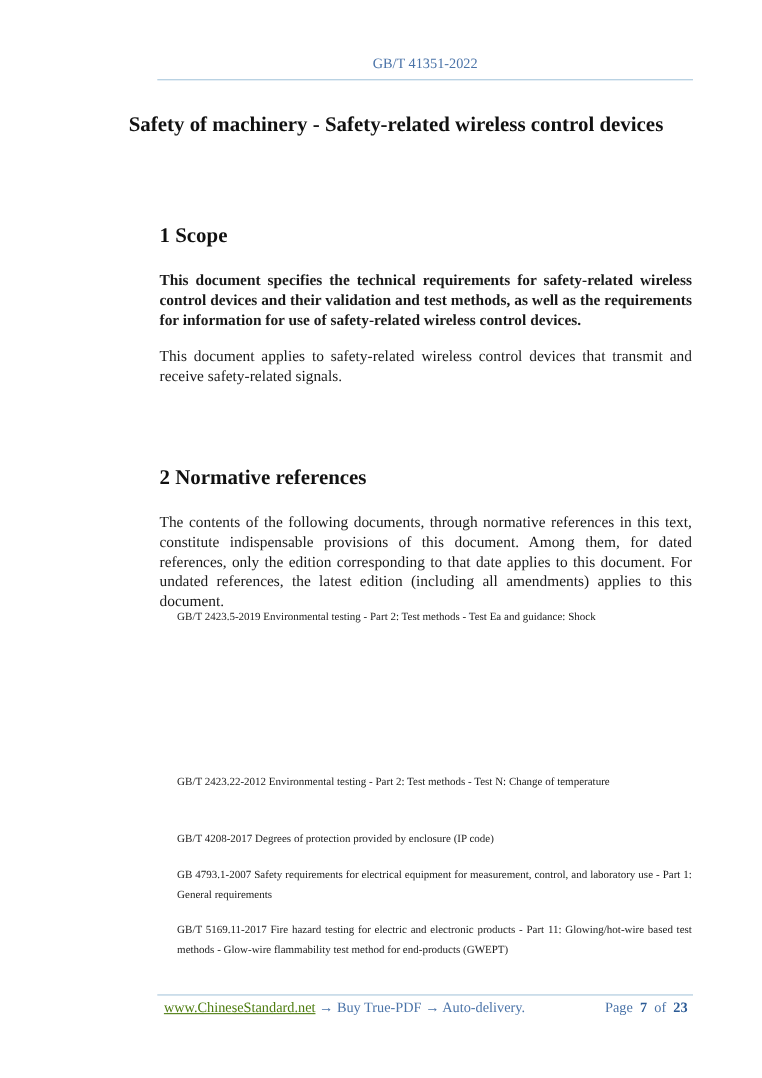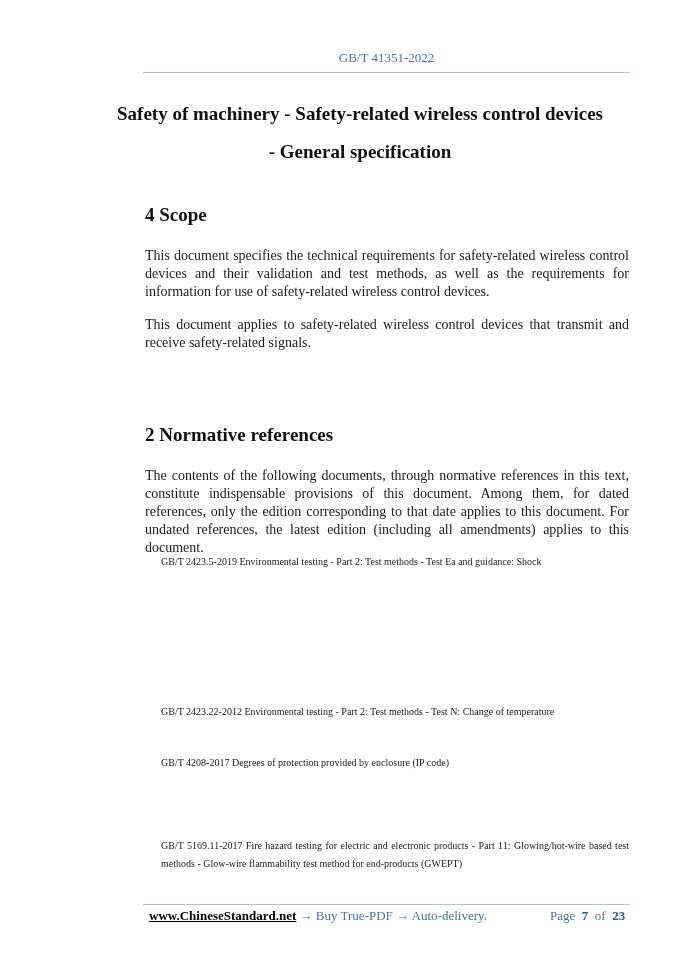--- a/index.html
+++ b/index.html
@@ -13,44 +13,44 @@
                      font-weight: bold; font-size: 19px; color: #111; }
   .title1 { top: 103px; }
   .title2 { top: 141px; }
   .h1 { position: absolute; left: 105px; font-weight: bold; font-size: 19px; color: #111; }
   .p { position: absolute; left: 105px; width: 484px; font-size: 14px; line-height: 18px;
        text-align: justify; color: #1a1a1a; }
   .ref { position: absolute; left: 121px; width: 468px; font-size: 10px; line-height: 18px;
          text-align: justify; color: #1a1a1a; }
   .footer-rule { position: absolute; top: 904px; left: 103px; width: 487px; height: 1px; background: #a9c7dc; }
   .footer-left { position: absolute; top: 908px; left: 109px; font-size: 13px; color: #4a73a8; }
-  .footer-left a { color: #000000; text-decoration: underline; font-weight: bold; }
+  .footer-left a { color: #4d7c0f; text-decoration: underline; }
   .footer-right { position: absolute; top: 908px; left: 510px; font-size: 13px; color: #4a73a8; text-align: center; }
   .footer-right b { color: #2c5b96; }
 </style>
 </head>
 <body>
 
 <div class="page">
   <div class="header-text">GB/T 41351-2022</div>
   <div class="header-rule"></div>
 
   <div class="title1">Safety of machinery - Safety-related wireless control devices</div>
-  <div class="title2">- General specification</div>
 
-  <div class="h1" style="top:204px;">4 Scope</div>
-  <div class="p" style="top:247px;">This document specifies the technical requirements for safety-related wireless control devices and their validation and test methods, as well as the requirements for information for use of safety-related wireless control devices.</div>
+  <div class="h1" style="top:204px;">1 Scope</div>
+  <div class="p" style="top:247px;font-weight:bold;">This document specifies the technical requirements for safety-related wireless control devices and their validation and test methods, as well as the requirements for information for use of safety-related wireless control devices.</div>
   <div class="p" style="top:316px;">This document applies to safety-related wireless control devices that transmit and receive safety-related signals.</div>
 
   <div class="h1" style="top:424px;">2 Normative references</div>
   <div class="p" style="top:467px;">The contents of the following documents, through normative references in this text, constitute indispensable provisions of this document. Among them, for dated references, only the edition corresponding to that date applies to this document. For undated references, the latest edition (including all amendments) applies to this document.</div>
 
   <div class="ref" style="top:553px;">GB/T 2423.5-2019 Environmental testing - Part 2: Test methods - Test Ea and guidance: Shock</div>
   <div class="ref" style="top:703px;">GB/T 2423.22-2012 Environmental testing - Part 2: Test methods - Test N: Change of temperature</div>
   <div class="ref" style="top:754px;">GB/T 4208-2017 Degrees of protection provided by enclosure (IP code)</div>
+  <div class="ref" style="top:787px;">GB 4793.1-2007 Safety requirements for electrical equipment for measurement, control, and laboratory use - Part 1: General requirements</div>
   <div class="ref" style="top:837px;">GB/T 5169.11-2017 Fire hazard testing for electric and electronic products - Part 11: Glowing/hot-wire based test methods - Glow-wire flammability test method for end-products (GWEPT)</div>
 
   <div class="footer-rule"></div>
   <div class="footer-left">
     <a>www.ChineseStandard.net</a><span> → Buy True-PDF → Auto-delivery.</span>
   </div>
   <div class="footer-right">
     <span>Page</span>&nbsp;
     <b>7</b>&nbsp;
     <span>of</span>&nbsp;

